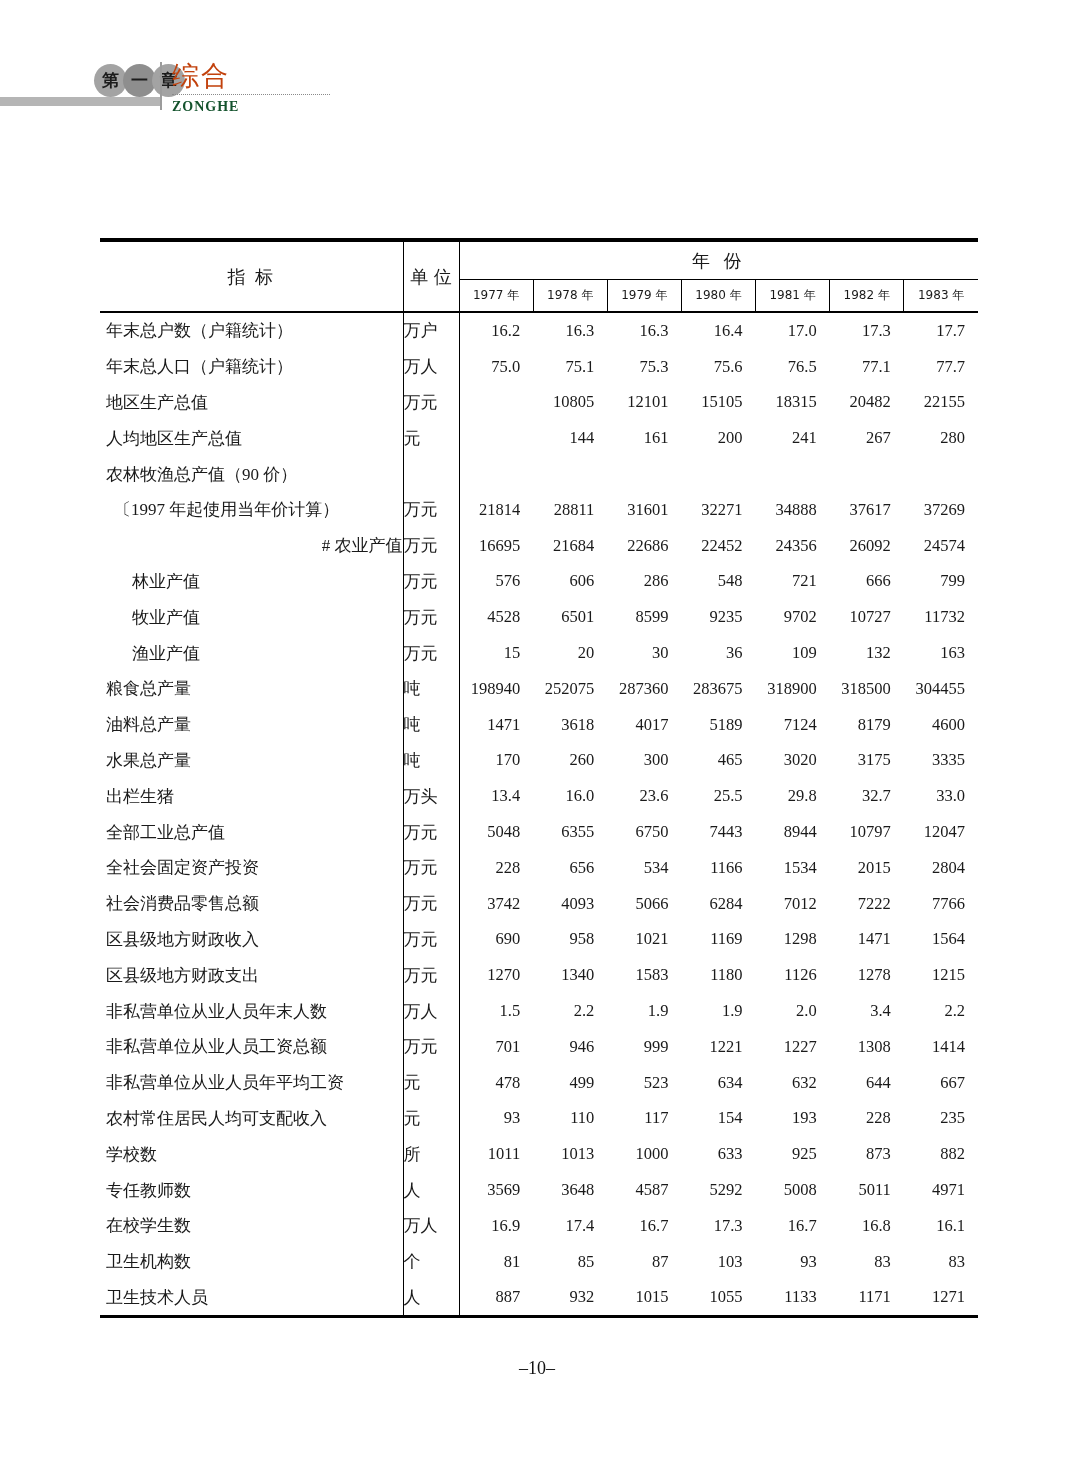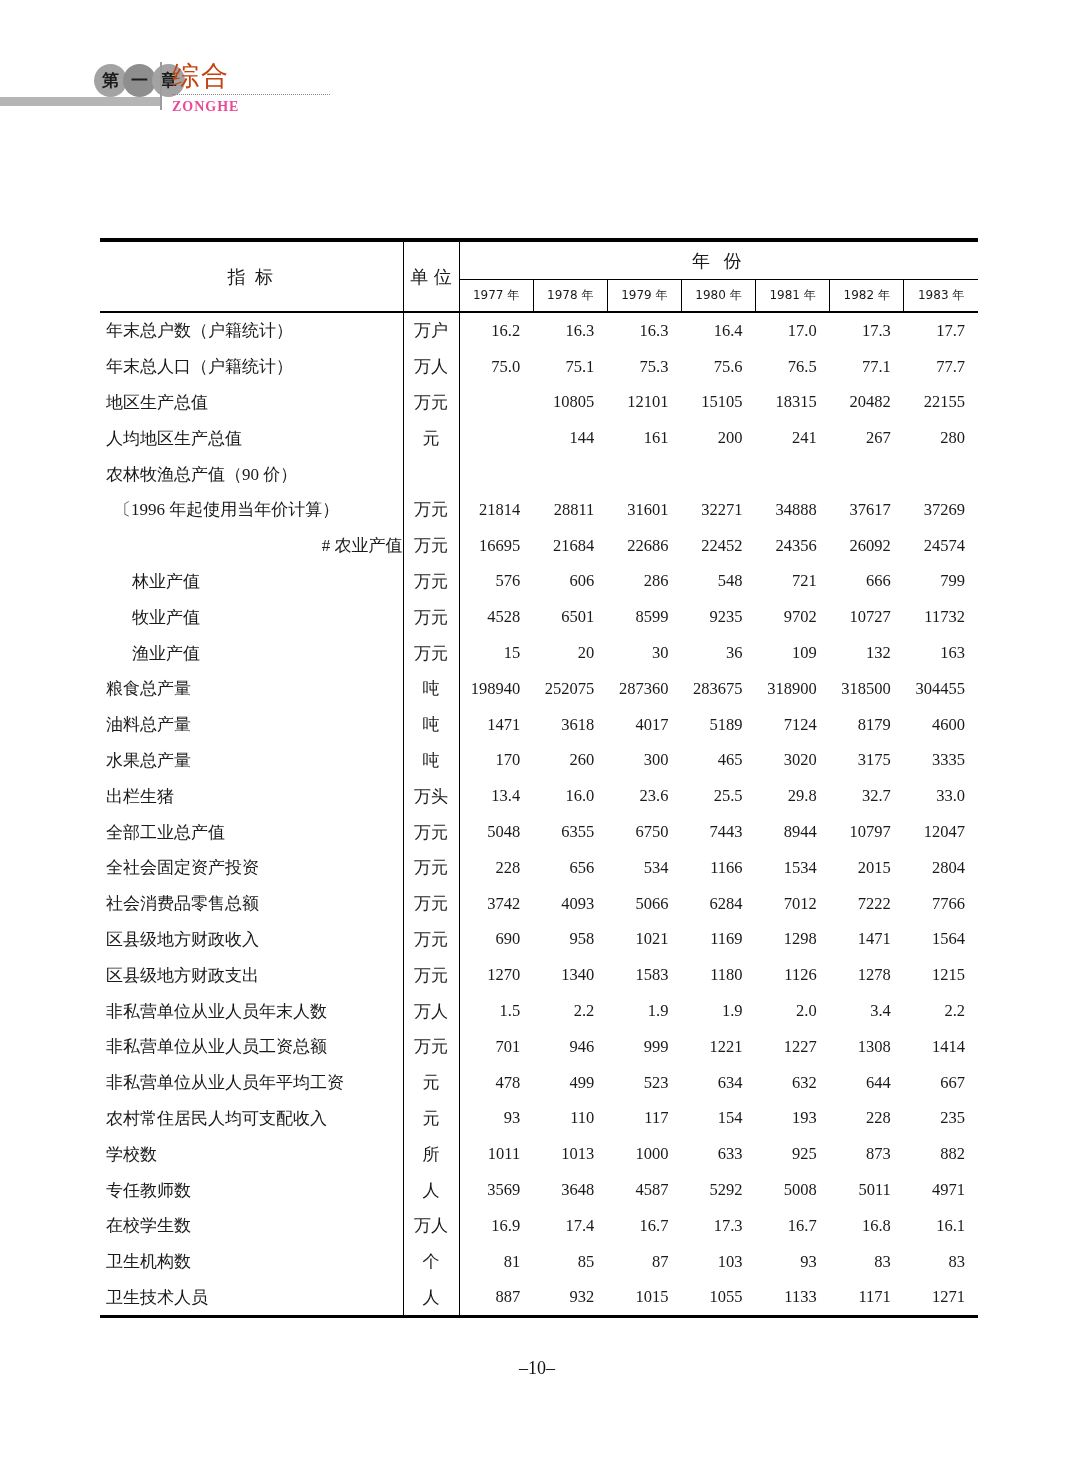--- a/index.html
+++ b/index.html
@@ -16,21 +16,21 @@
     display:flex;align-items:center;justify-content:center;
     font-size:17px;font-weight:bold;color:#1c1c1c;margin-right:-4px;
     font-family:"DejaVu Sans",sans-serif;
   }
   .badge .circ.mid{background:#8e8e8e;}
   .vline{position:absolute;left:160px;top:62px;width:2px;height:48px;background:#9c9c9c;}
   .section-title{position:absolute;left:172px;top:58px;font-size:27px;color:#c2410c;
     font-family:Liberation Mono, monospace;letter-spacing:2px;}
   .dotline{position:absolute;left:172px;top:94px;width:158px;border-bottom:1px dotted #8a8a8a;}
   .section-sub{position:absolute;left:172px;top:99px;font-size:14px;font-weight:bold;
-    color:#ec4899;letter-spacing:1px;font-family:"Liberation Serif",serif;text-align:right;}
+    color:#14532d;letter-spacing:1px;font-family:"Liberation Serif",serif;text-align:right;}
   
   .page-title{position:absolute;left:102px;top:146px;font-size:29px;font-weight:bold;
     color:#000;letter-spacing:1px;}
   
   .tbl-wrap{position:absolute;left:100px;top:238px;width:878px;}
   table{border-collapse:collapse;table-layout:fixed;width:878px;
     border-top:4px solid #000;border-bottom:3px solid #000;}
   thead{border-bottom:2px solid #000;}
   th,td{padding:0;font-weight:normal;overflow:hidden;white-space:nowrap;}
   th.hdr-indicator{border-right:1.5px solid #000;font-size:18px;text-align:center;
@@ -40,21 +40,21 @@
   th.year-group{height:37px;border-bottom:1.5px solid #000;font-size:18px;text-align:center;
     letter-spacing:4px;font-family:"DejaVu Sans",sans-serif;}
   th.year-cell{height:31px;font-size:12px;text-align:center;
     font-family:"DejaVu Sans",sans-serif;}
   th.year-cell + th.year-cell{border-left:1.5px solid #000;}
   td.cell-indicator{border-right:1.5px solid #000;height:35.8px;font-size:17px;
     text-align:left;padding-left:6px;}
   td.cell-indicator.indent-1{padding-left:14px;}
   td.cell-indicator.indent-2{padding-left:22px;text-align:right;}
   td.cell-indicator.indent-3{padding-left:32px;}
-  td.cell-unit{border-right:1.5px solid #000;font-size:17px;text-align:center;}
+  td.cell-unit{border-right:1.5px solid #000;font-size:17px;text-align:left;}
   td.cell-num{font-size:16.5px;text-align:right;padding-right:13px;
     font-family:"Liberation Serif",serif;}
   
   .footer{position:absolute;left:0;top:1358px;width:100%;text-align:center;
     font-size:18px;color:#111;}
 </style>
 </head>
 <body>
 
 <div class="page">
@@ -150,21 +150,21 @@
             <td class="cell-unit"></td>
             <td class="cell-num"></td>
             <td class="cell-num"></td>
             <td class="cell-num"></td>
             <td class="cell-num"></td>
             <td class="cell-num"></td>
             <td class="cell-num"></td>
             <td class="cell-num"></td>
           </tr>
           <tr>
-            <td class="cell-indicator indent-1">〔1996 年起使用当年价计算）</td>
+            <td class="cell-indicator indent-1">〔1997 年起使用当年价计算）</td>
             <td class="cell-unit">万元</td>
             <td class="cell-num">21814</td>
             <td class="cell-num">28811</td>
             <td class="cell-num">31601</td>
             <td class="cell-num">32271</td>
             <td class="cell-num">34888</td>
             <td class="cell-num">37617</td>
             <td class="cell-num">37269</td>
           </tr>
           <tr>

